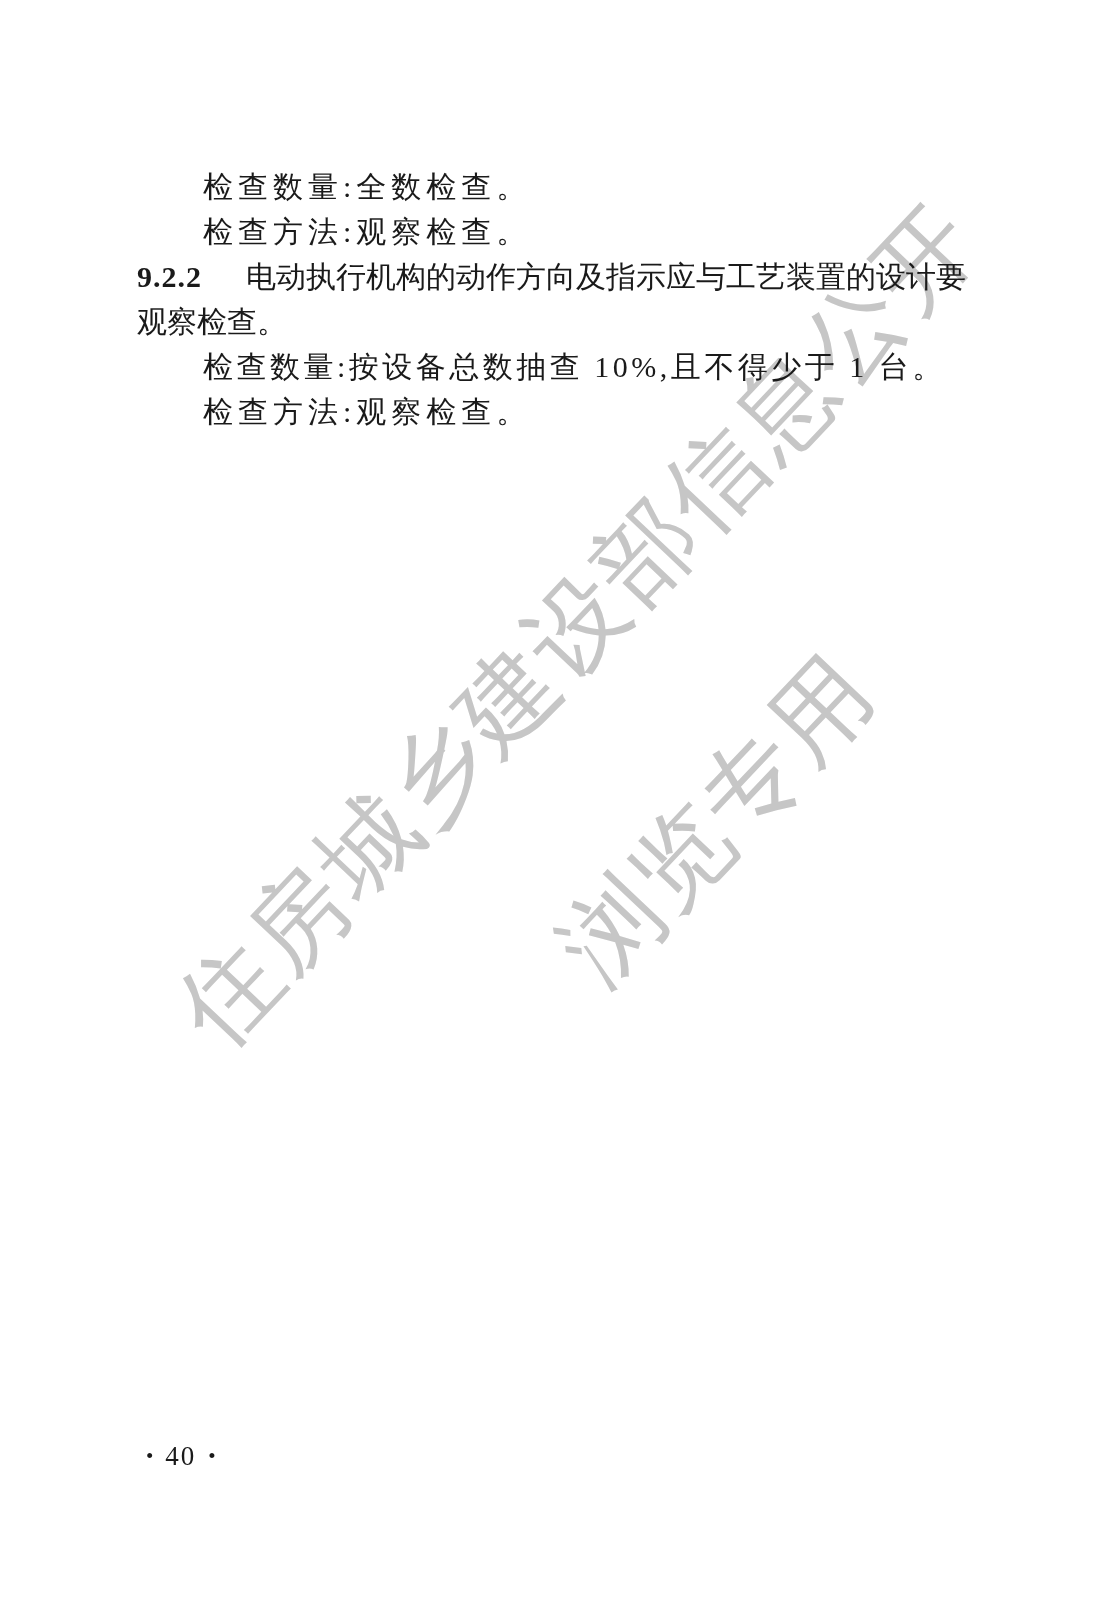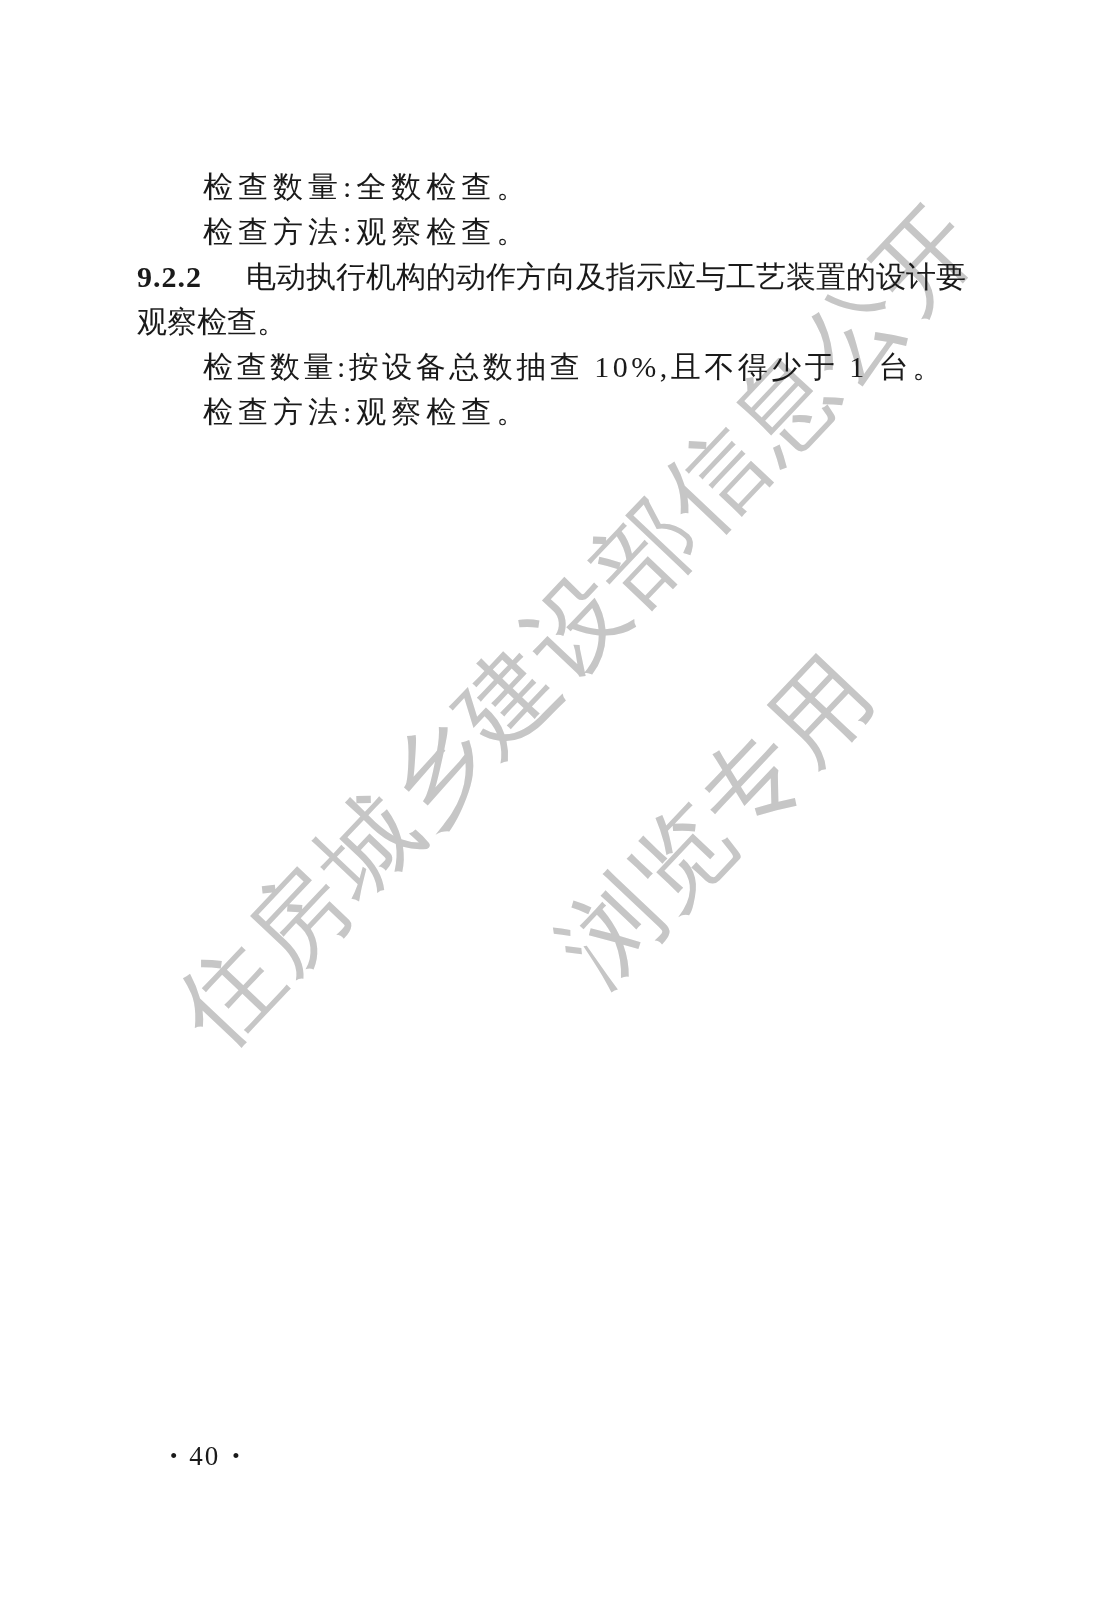--- a/index.html
+++ b/index.html
@@ -55,21 +55,21 @@
   .clause-num {
     font-weight: bold;
     letter-spacing: 1px;
     margin-right: 44px;
     text-align: right;
   }
 
   
   .footer {
     position: absolute;
-    left: 168px;
+    left: 144px;
     top: 1440px;
     height: 32px;
     line-height: 32px;
     font-size: 27px;
     color: #1a1a1a;
     white-space: nowrap;
   }
   .footer .dot {
     font-size: 21px;
     vertical-align: 2px;

